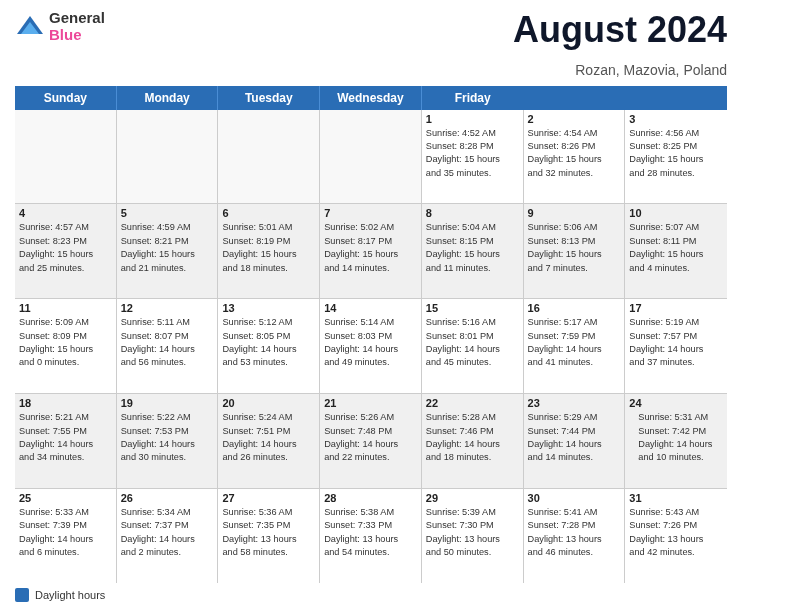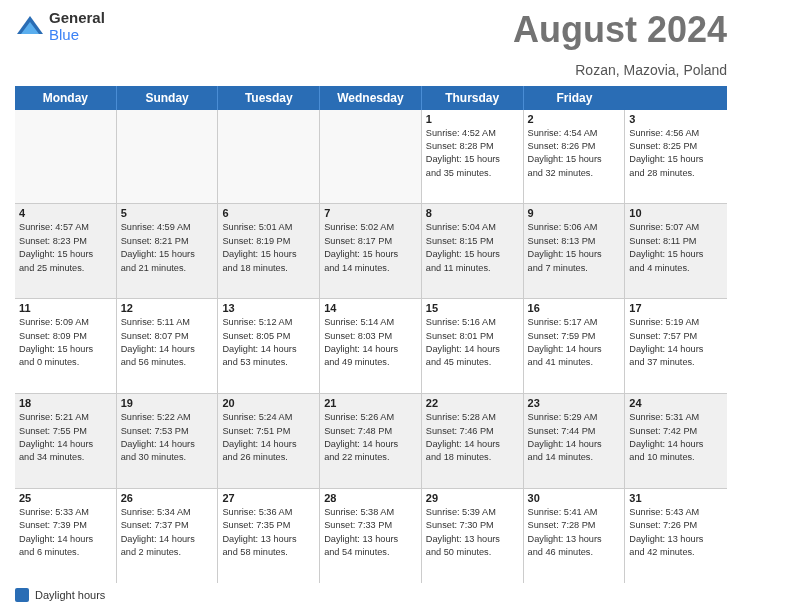--- a/index.html
+++ b/index.html
@@ -33,34 +33,34 @@
       flex-direction: column;
       line-height: 1.1;
     }
     .logo-general {
       font-size: 15px;
       font-weight: bold;
       color: #333;
     }
     .logo-blue {
       font-size: 15px;
-      font-weight: normal;
-      color: #3b82f6;
+      font-weight: bold;
+      color: #ec4899;
     }
     .logo-icon {
       width: 30px;
       height: 30px;
     }
     .title-block {
       text-align: right;
     }
     .month-year {
       font-size: 36px;
       font-weight: bold;
-      color: #737373;
+      color: #0f172a;
       line-height: 1.1;
     }
     .location {
       font-size: 14px;
       color: #555;
       margin-top: 12px;
     }
     .calendar {
       flex: 1;
       display: flex;
@@ -148,25 +148,24 @@
       </div>
     </div>
     <div class="title-block">
       <div class="month-year">August 2024</div>
       <div class="location">Rozan, Mazovia, Poland</div>
     </div>
   </div>
 
   <div class="calendar">
     <div class="cal-header-row">
-    <div class="cal-header-cell">Monday</div>
-        <div class="cal-header-cell">Sunday</div>
+    <div class="cal-header-cell">Sunday</div>
+        <div class="cal-header-cell">Monday</div>
         <div class="cal-header-cell">Tuesday</div>
         <div class="cal-header-cell">Wednesday</div>
-        <div class="cal-header-cell">Thursday</div>
         <div class="cal-header-cell">Friday</div>
       </div>
     <div class="cal-body">
     <div class="cal-row">
           <div class="cal-cell empty"></div>
           <div class="cal-cell empty"></div>
           <div class="cal-cell empty"></div>
           <div class="cal-cell empty"></div>
           <div class="cal-cell">
             <div class="day-num">1</div>
@@ -330,21 +329,21 @@
           </div>
           <div class="cal-cell alt">
             <div class="day-num">23</div>
             <div class="day-info" style="white-space: pre-line;">Sunrise: 5:29 AM
 Sunset: 7:44 PM
 Daylight: 14 hours
 and 14 minutes.</div>
           </div>
           <div class="cal-cell alt">
             <div class="day-num">24</div>
-            <div class="day-info" style="white-space: pre-line;">Sunrise: 5:31 AM
+            <div class="day-info" style="white-space: pre-line; margin-left: 9px;">Sunrise: 5:31 AM
 Sunset: 7:42 PM
 Daylight: 14 hours
 and 10 minutes.</div>
           </div>
         </div>
         <div class="cal-row">
           <div class="cal-cell">
             <div class="day-num">25</div>
             <div class="day-info" style="white-space: pre-line;">Sunrise: 5:33 AM
 Sunset: 7:39 PM

